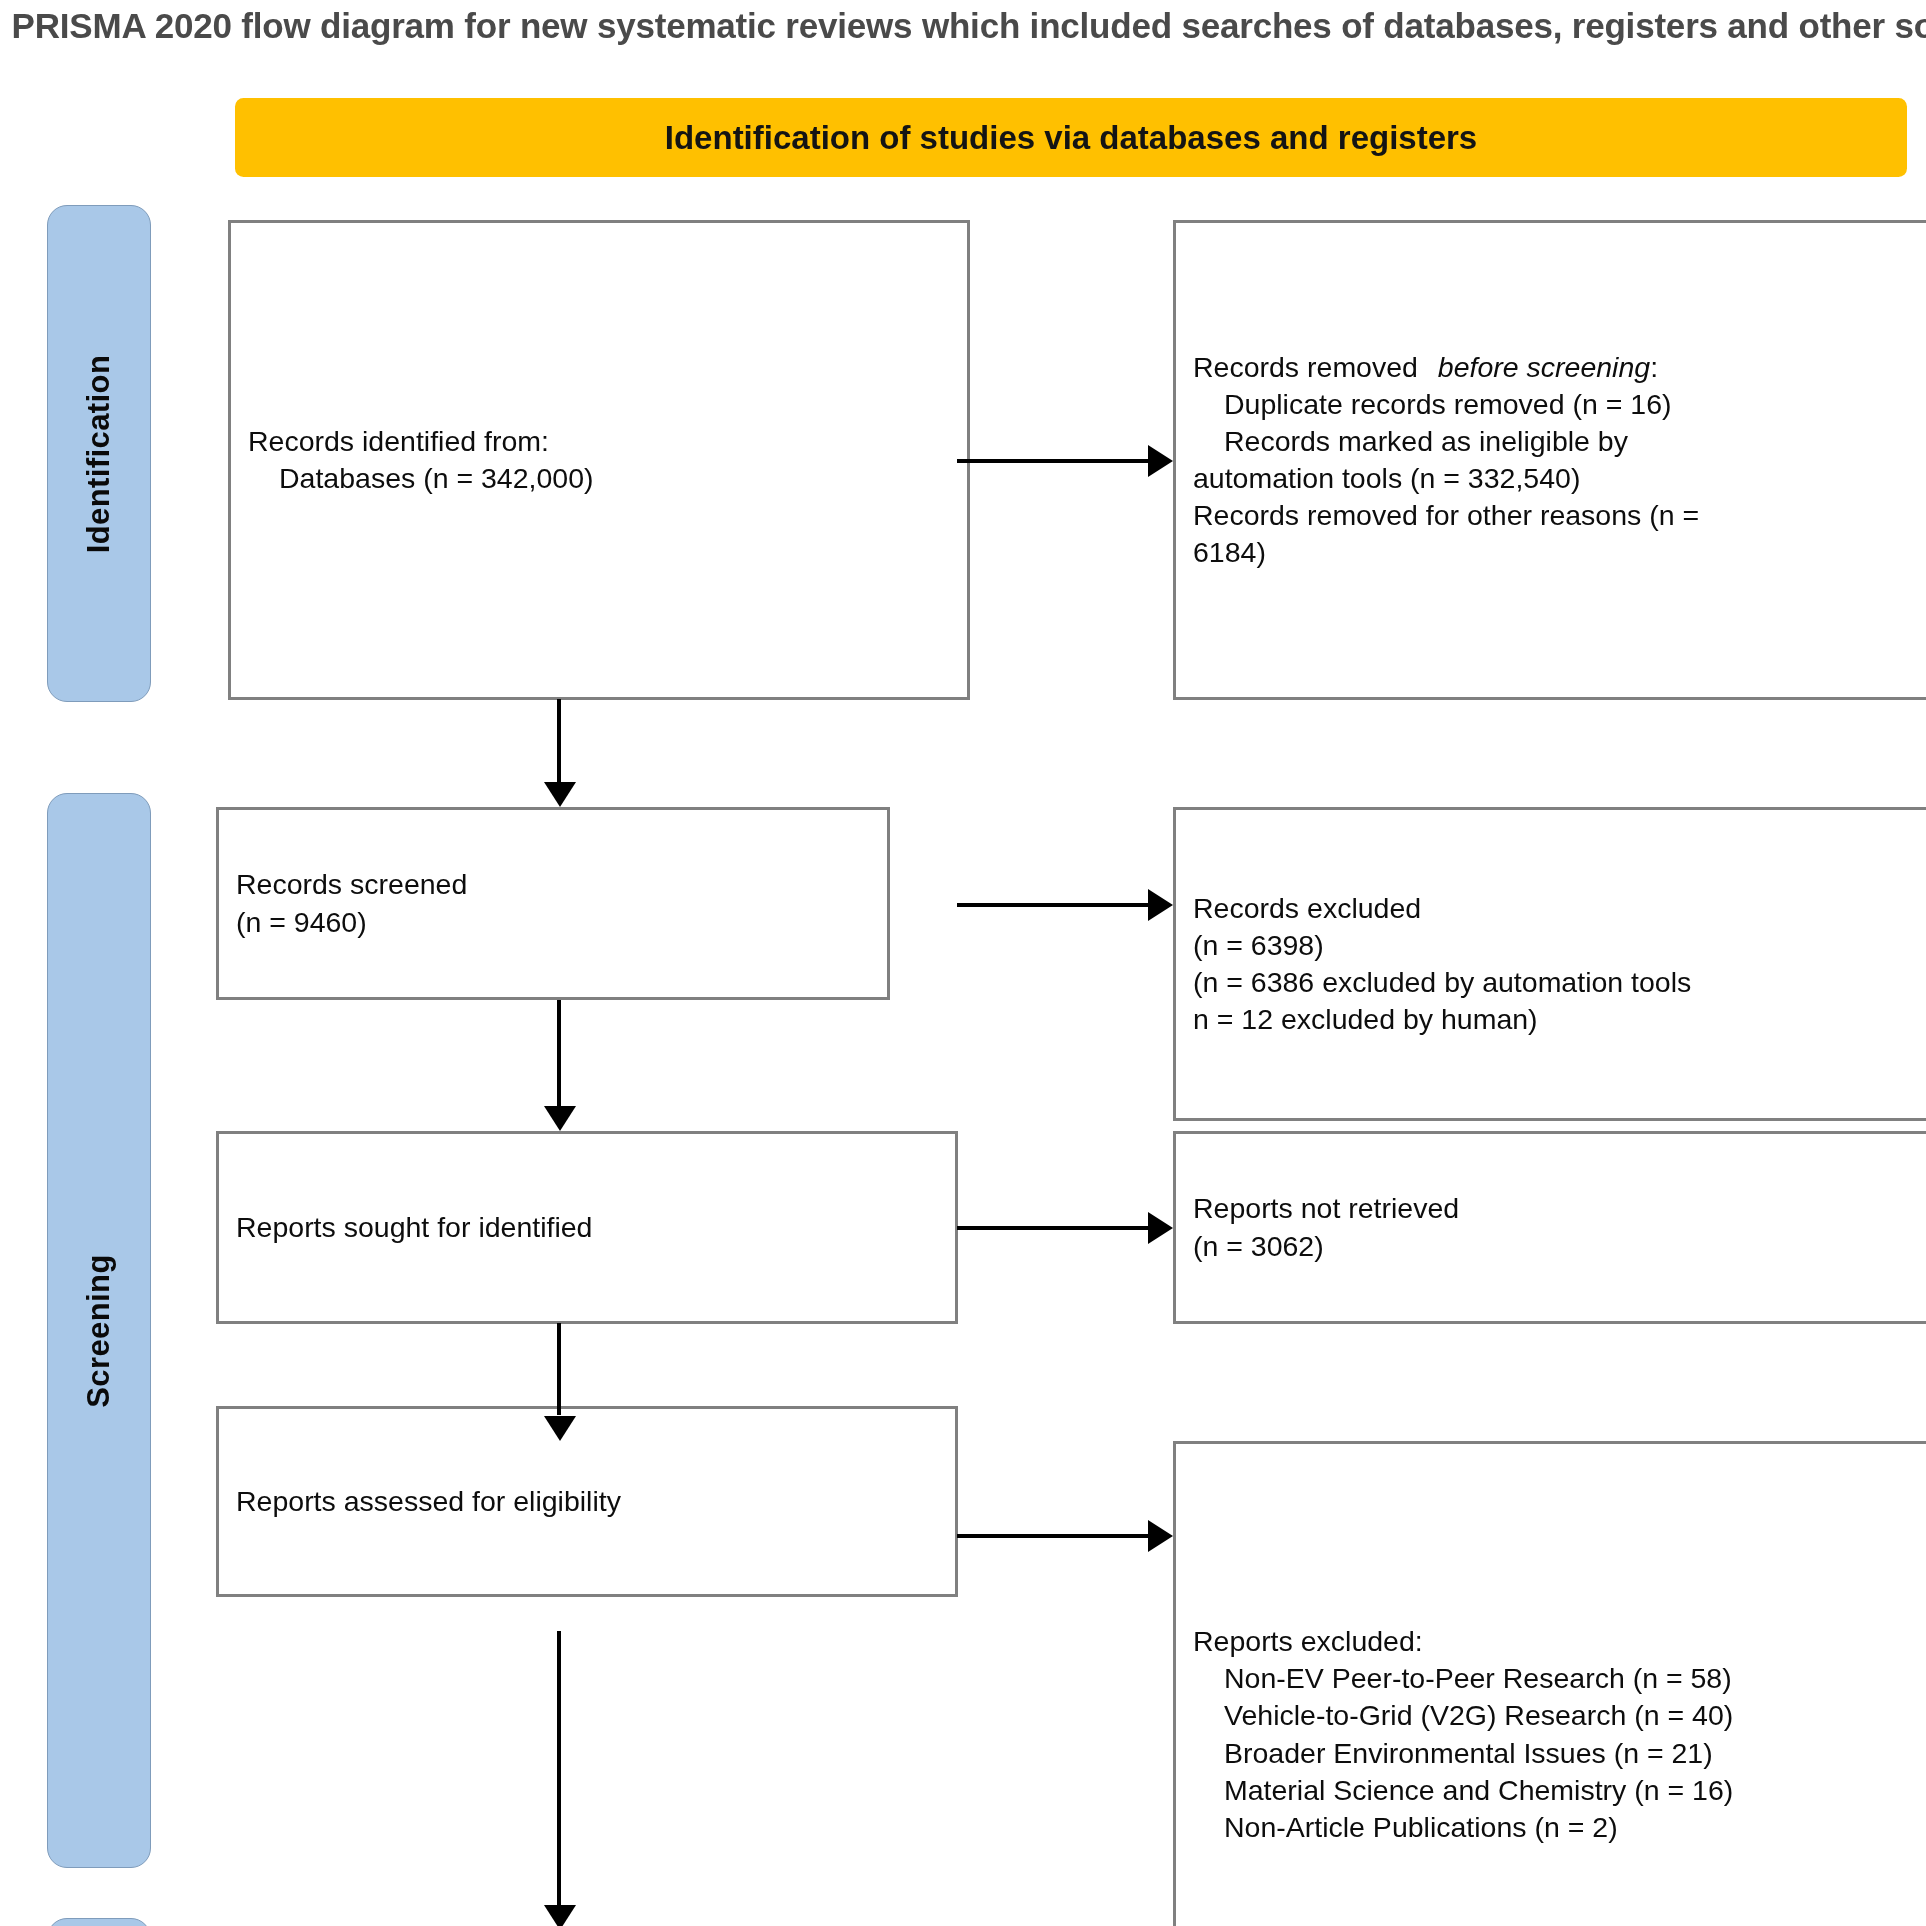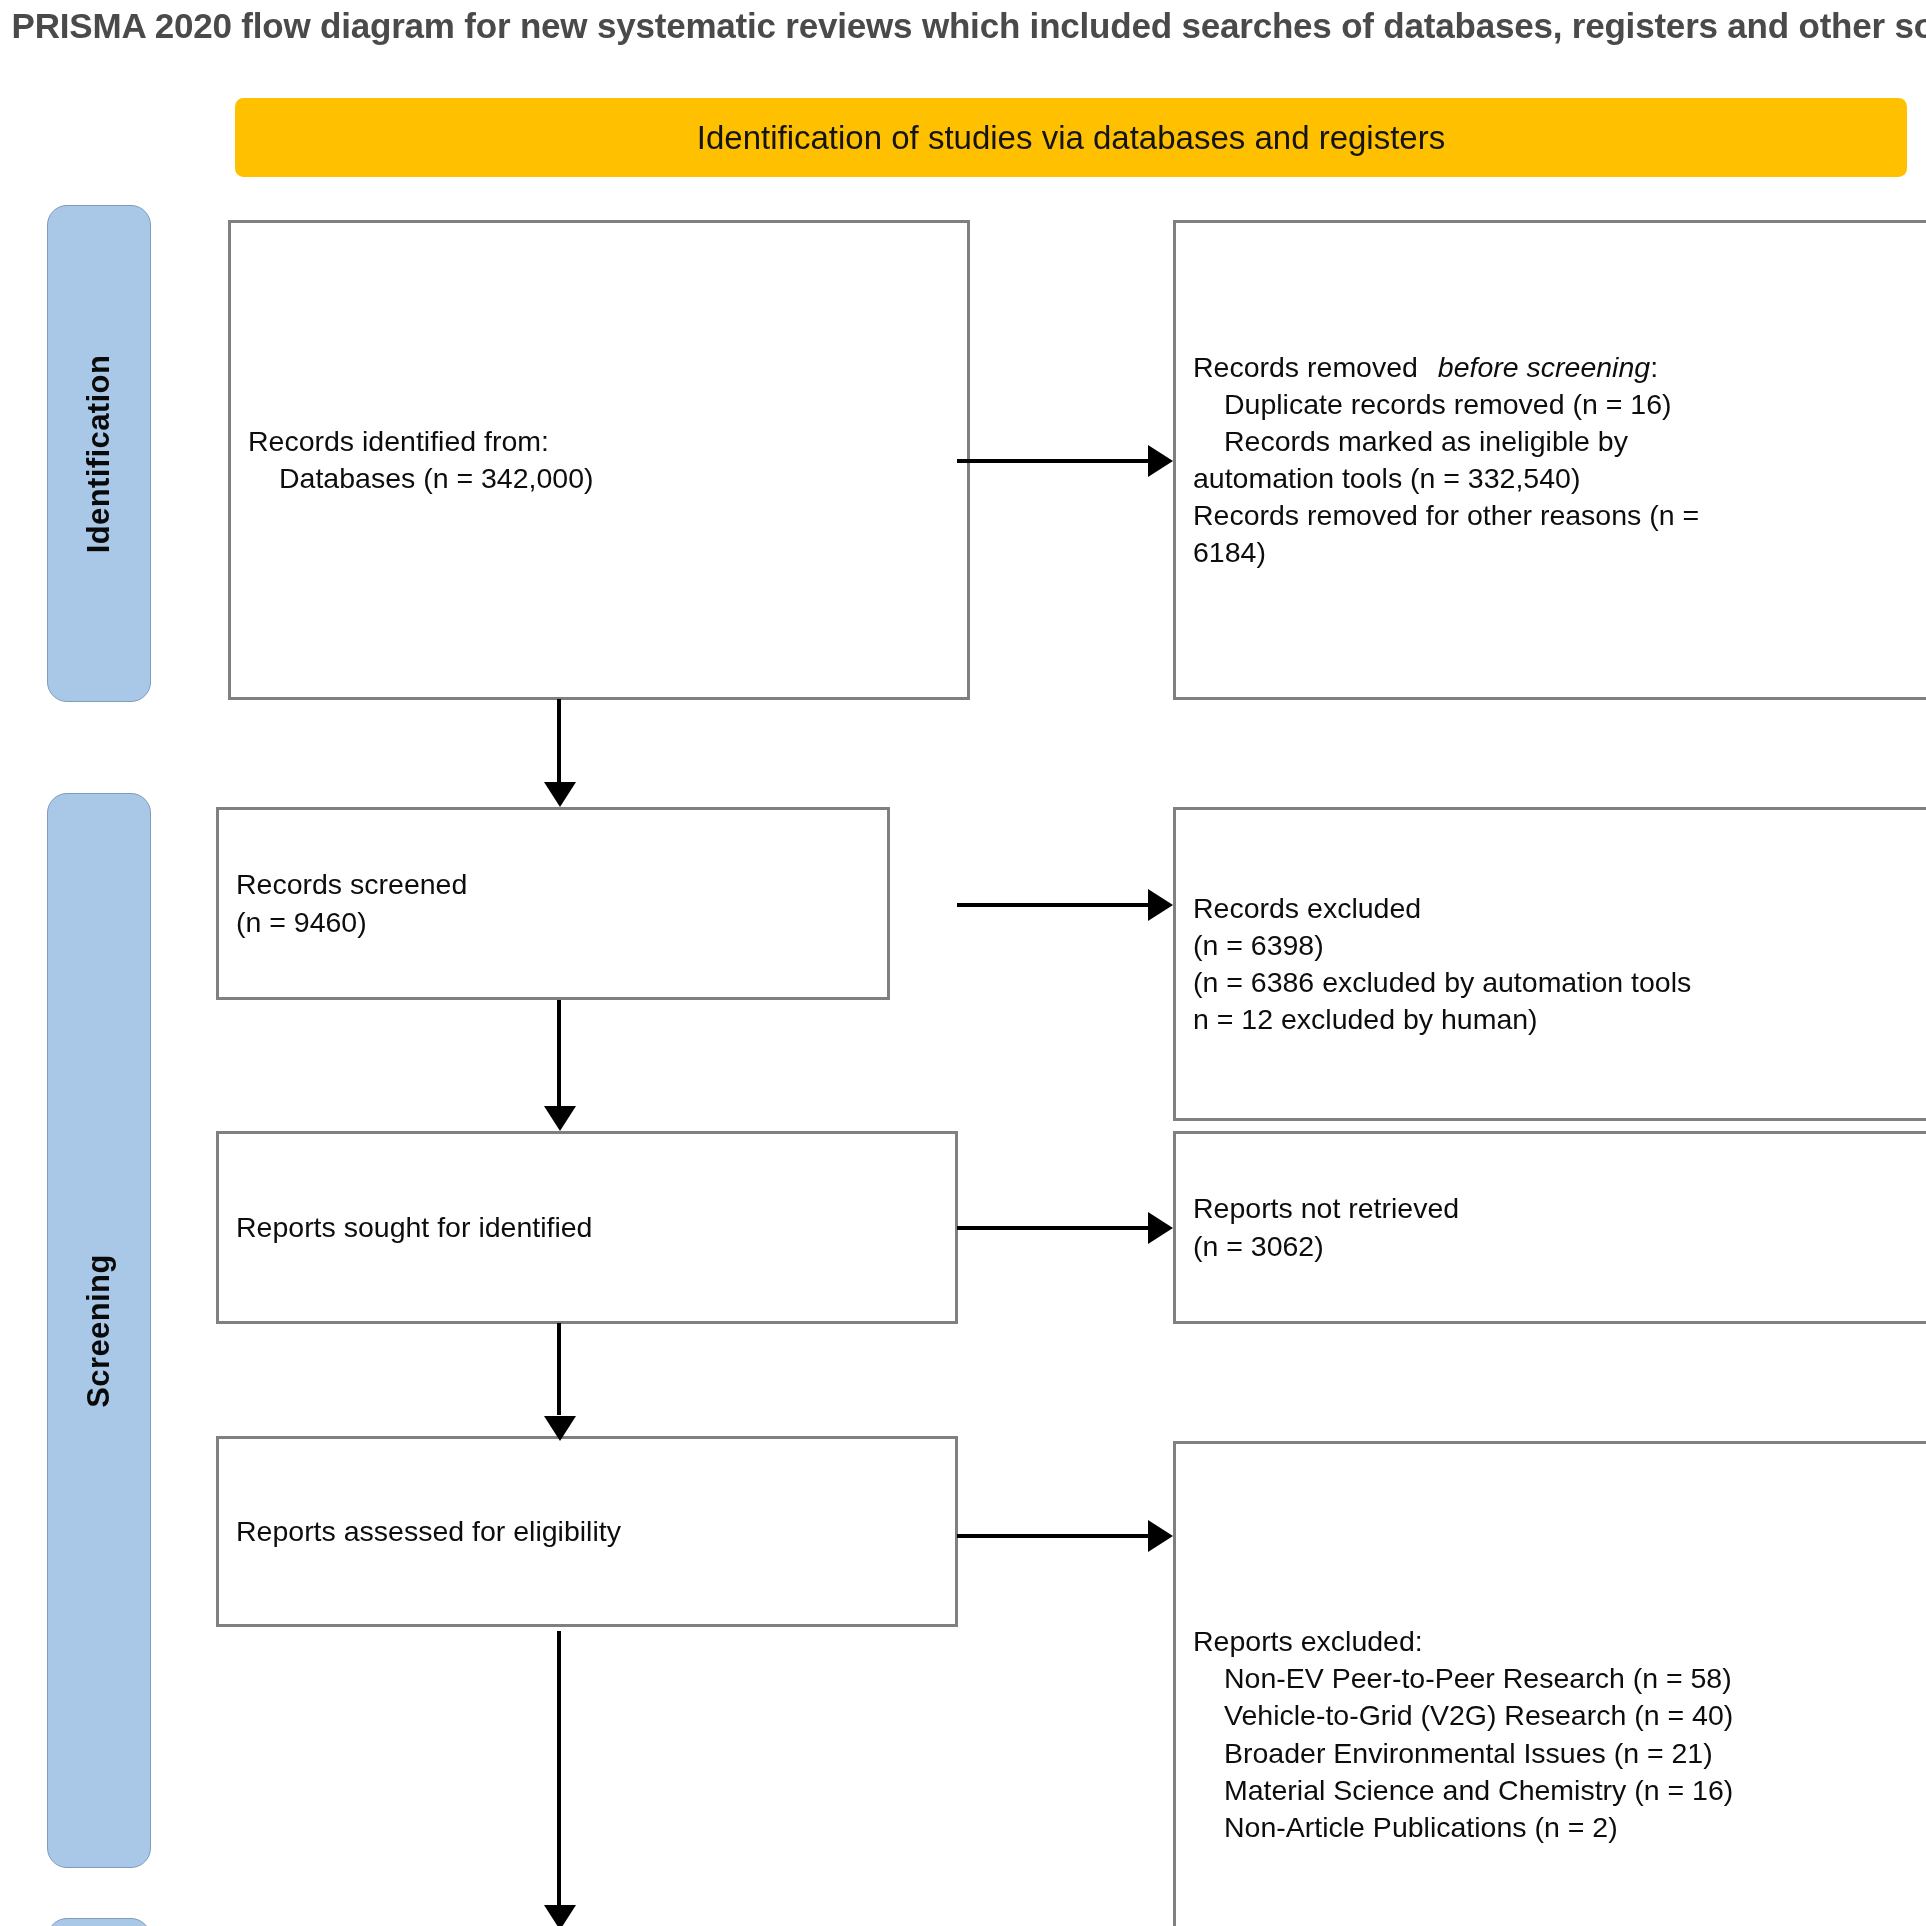--- a/index.html
+++ b/index.html
@@ -35,21 +35,21 @@
     width: 1672px;
     height: 79px;
     background: #ffc000;
     border-radius: 8.5px;
     display: flex;
     align-items: center;
     justify-content: center;
   }
   #stage-header-identification .hdr-text {
     font-size: 33px;
-    font-weight: normal;
+    font-weight: bold;
     color: #141414;
   }
 
   
   .phase-bar {
     position: absolute;
     background: #a9c8e8;
     border: 1.9px solid #7f9cbb;
     border-radius: 20px;
     display: flex;
@@ -81,21 +81,21 @@
     line-height: 1.30;
     white-space: nowrap;
   }
   .flow-box .line.indent { padding-left: 31px; }
   .flow-box .line em { font-style: italic; margin-left: 12px; }
 
   
   #box-records-identified      { left: 216px;  top: 220px;  width: 742px; height: 480px; margin-left: 12px; }
   #box-records-screened        { left: 216px;  top: 807px; width: 674px; height: 193px;  }
   #box-reports-sought          { left: 216px;  top: 1131px; width: 742px; height: 193px;  }
-  #box-reports-assessed        { left: 216px;  top: 1436px; width: 742px; height: 191px;  }
+  #box-reports-assessed        { left: 216px;  top: 1406px; width: 742px; height: 191px;  }
 
   
   #box-records-removed         { left: 1173px; top: 220px;  width: 963px; height: 480px; }
   #box-records-excluded        { left: 1173px; top: 807px; width: 963px; height: 314px;  }
   #box-reports-not-retrieved   { left: 1173px; top: 1131px; width: 963px; height: 193px;  }
   #box-reports-excluded        { left: 1173px; top: 1441px; width: 963px; height: 587px; }
 
   
   .vcenter { display: flex; flex-direction: column; justify-content: center; }
 

